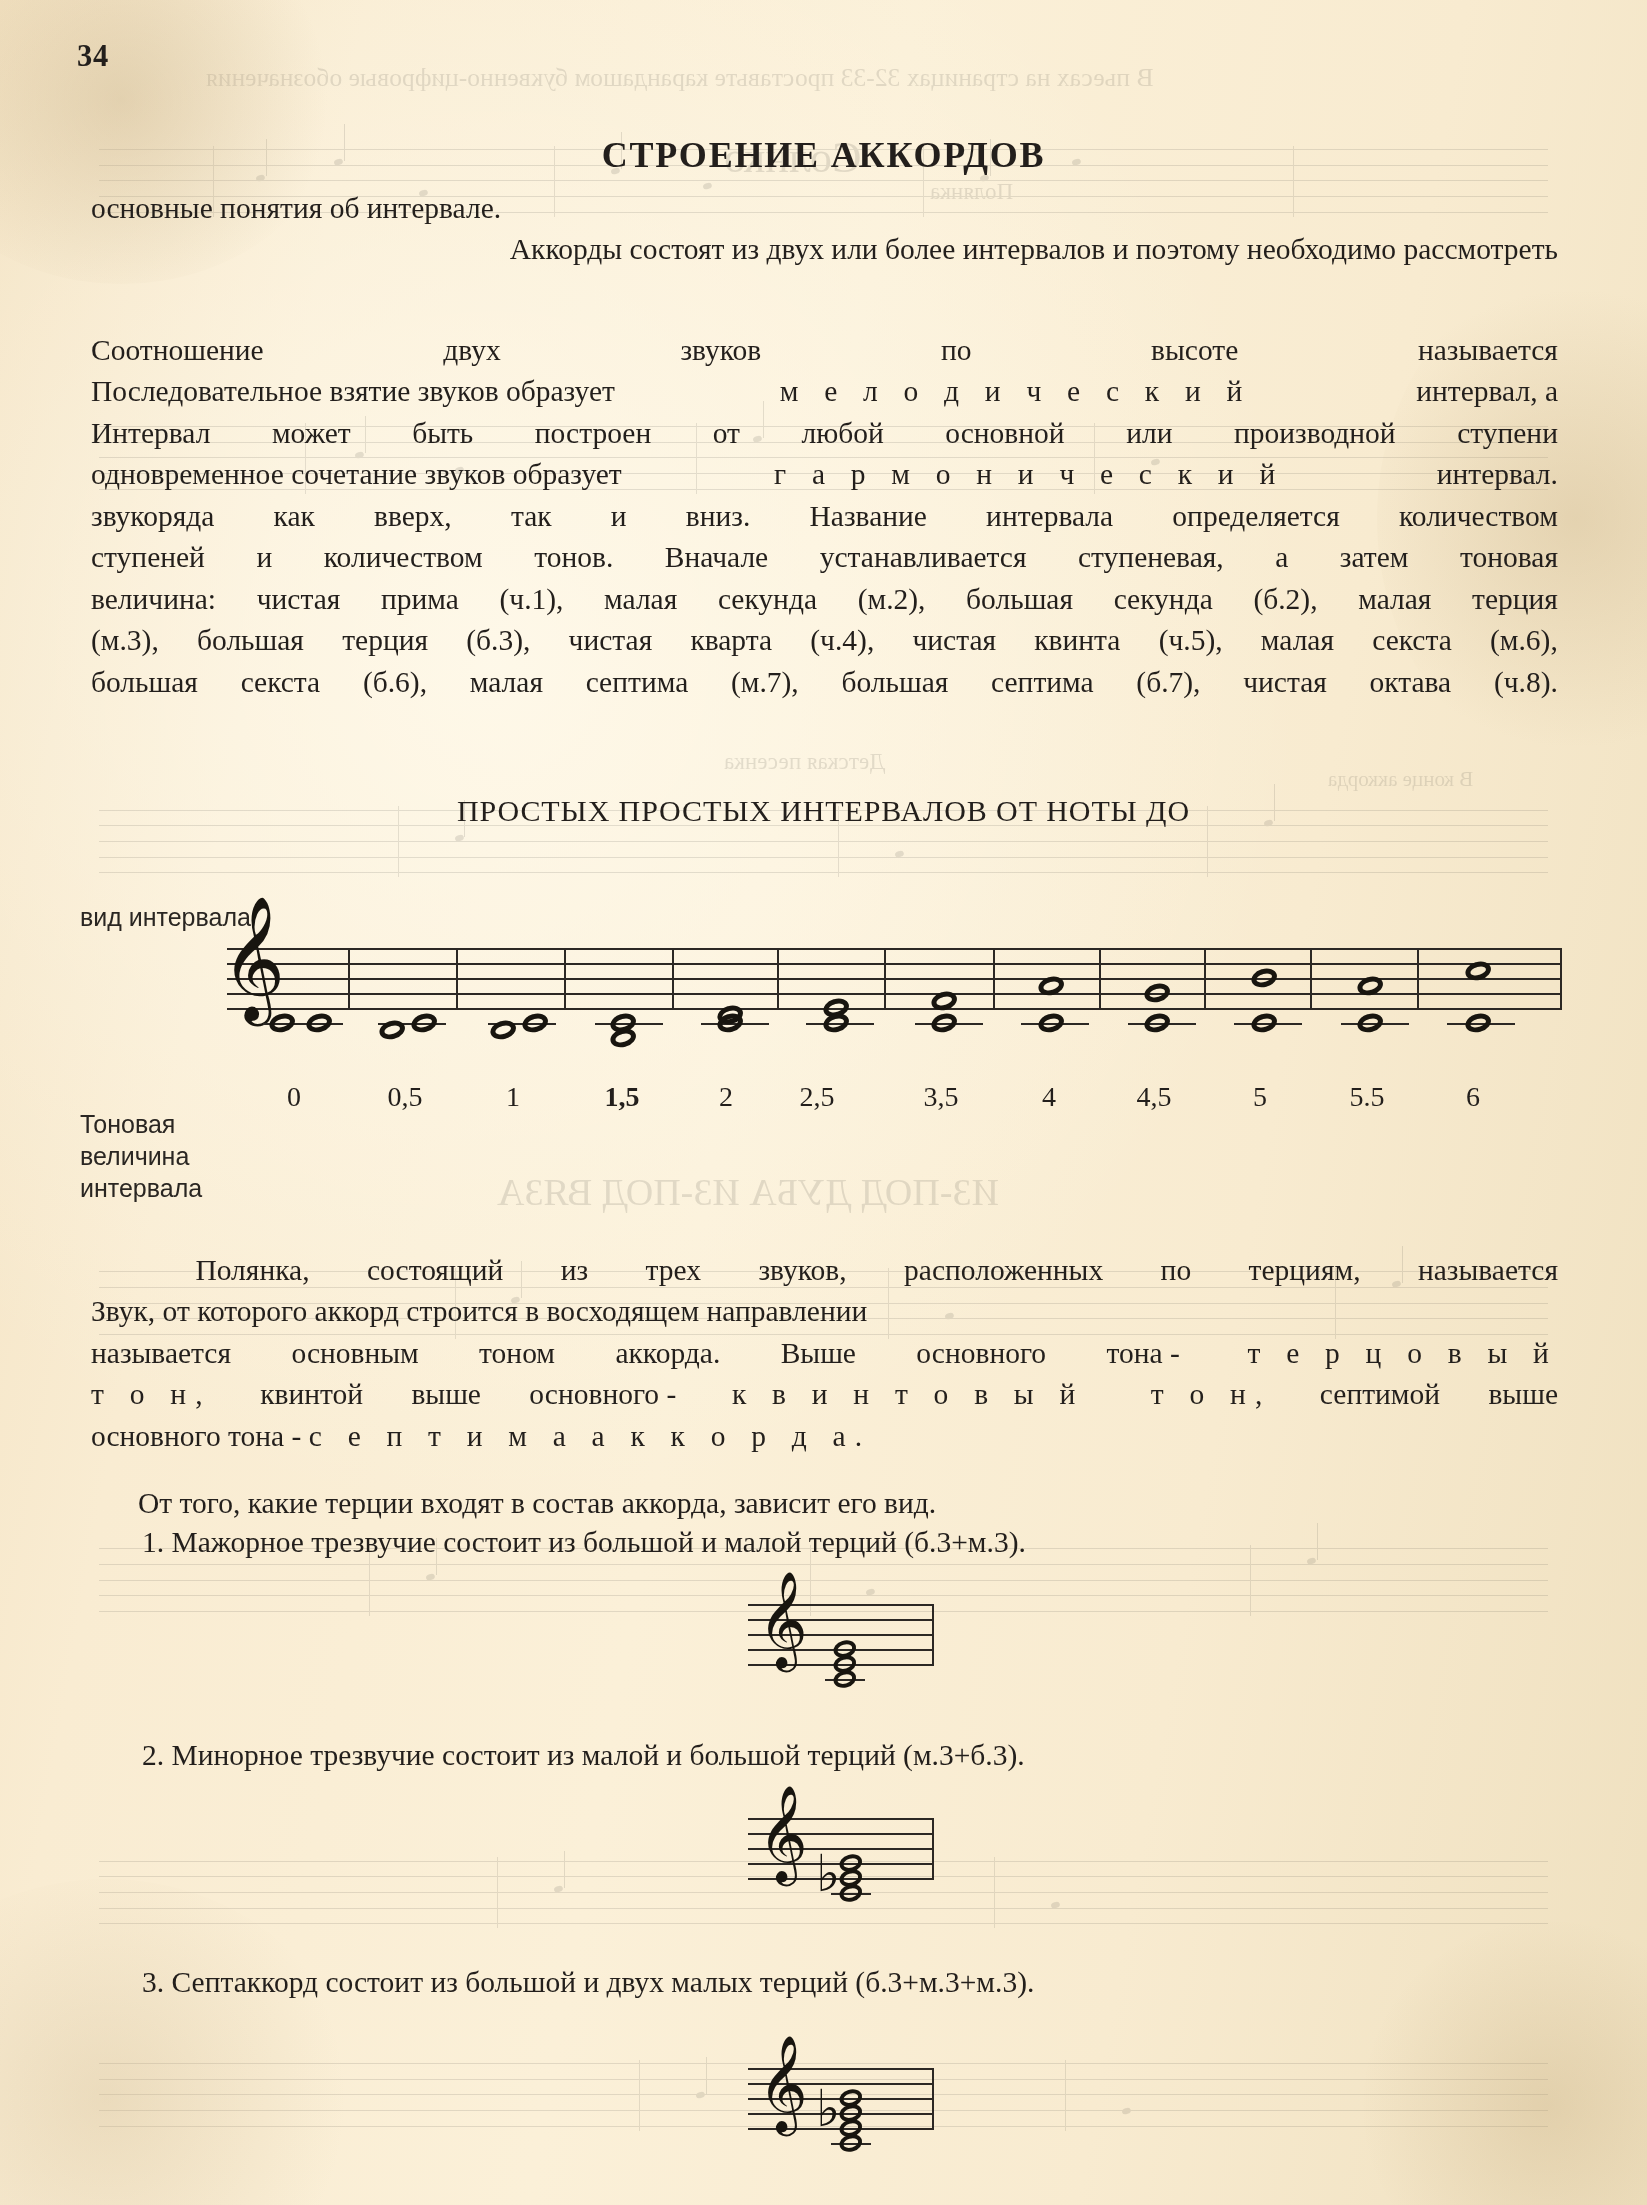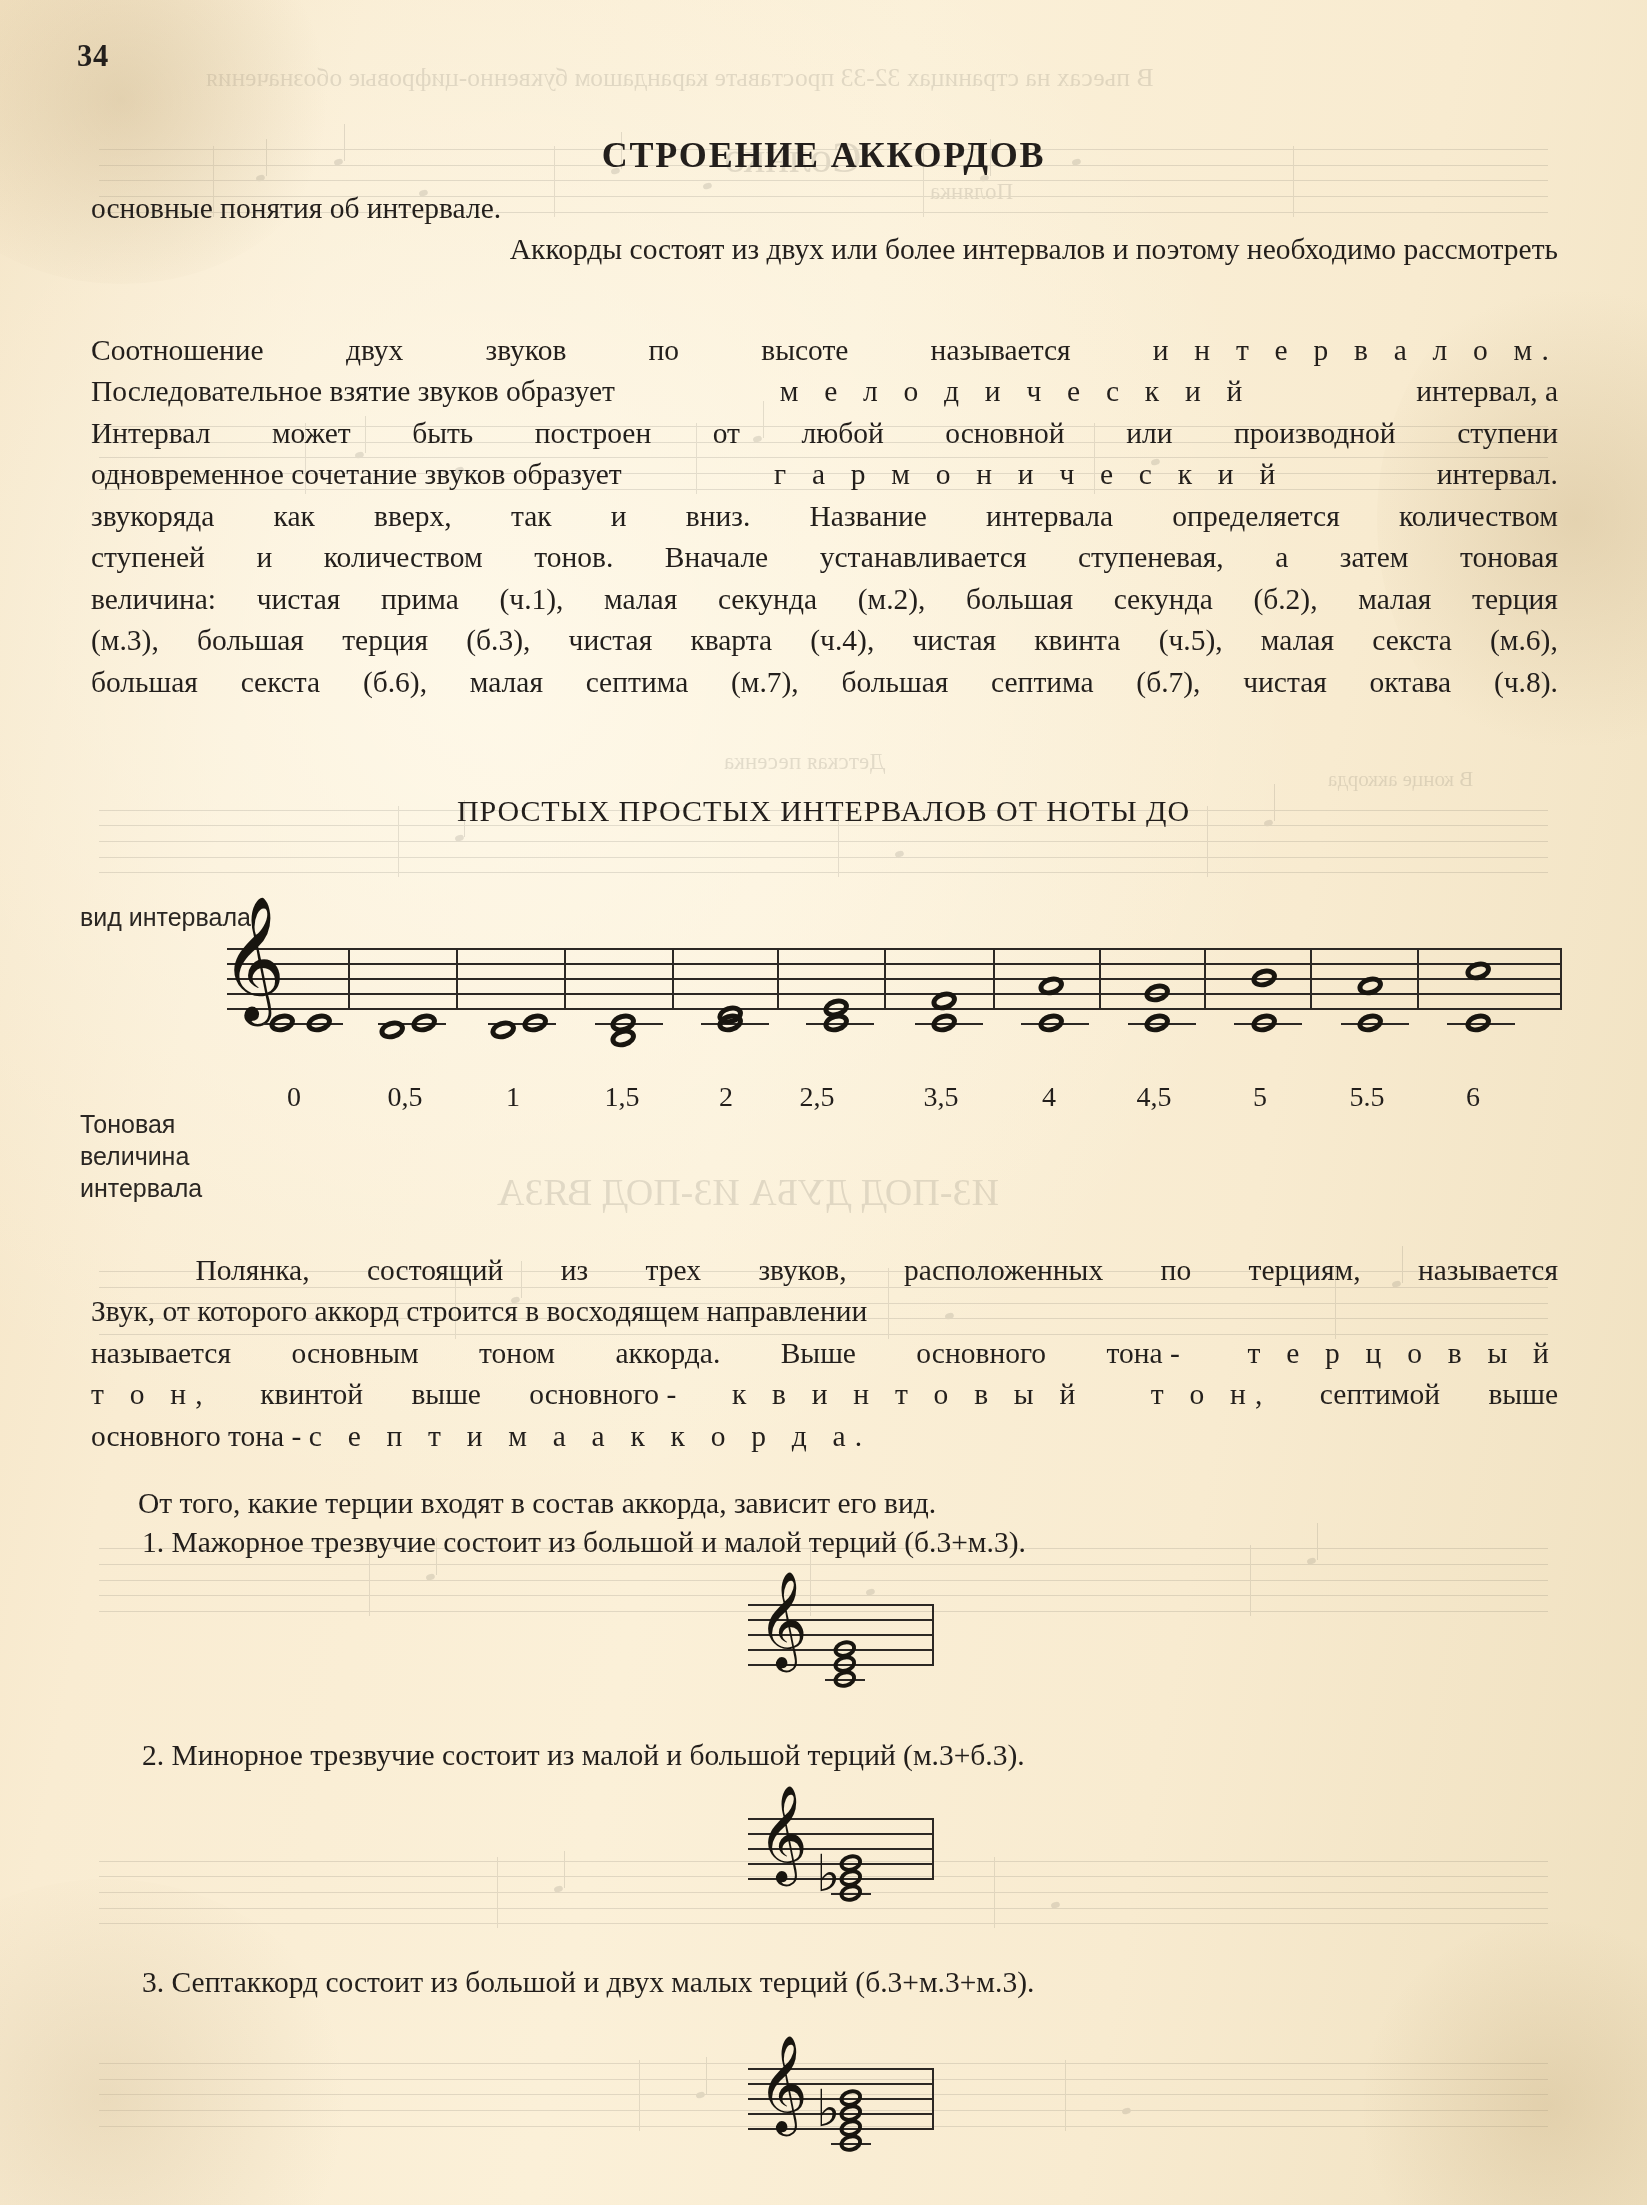--- a/index.html
+++ b/index.html
@@ -386,21 +386,20 @@
 
     <div class="body-block" style="top:330px;">
       <p class="para">
         <span class="ln j">
           <span>Соотношение</span>
             <span>двух</span>
             <span>звуков</span>
             <span>по</span>
             <span>высоте</span>
             <span>называется</span>
-            <span class="sp2">и н т е р в а л о м.</span>
         </span>
         <span class="ln j">
           <span>Последовательное взятие звуков образует</span>
             <span class="sp2">м е л о д и ч е с к и й</span>
             <span>интервал, а</span>
         </span>
         <span class="ln j">
           <span>Интервал</span>
             <span>может</span>
             <span>быть</span>
@@ -570,21 +569,21 @@
         <div class="wnote" style="left:1143px; top:82px;"></div>
 
         <div class="wnote" style="left:1251px; top:30px;"></div>
         <div class="wnote" style="left:1251px; top:82px;"></div>
       </div>
 
       <div class="tvals" style="position:relative; height:43px; margin-top:18.5px;">
         <span style="left:67px;">0</span>
         <span style="left:178px;">0,5</span>
         <span style="left:286px;">1</span>
-        <span style="left:395px;">1,5</span>
+        <span style="left:395px;font-weight:bold;">1,5</span>
         <span style="left:499px;">2</span>
         <span style="left:590px;">2,5</span>
         <span style="left:714px;">3,5</span>
         <span style="left:822px;">4</span>
         <span style="left:927px;">4,5</span>
         <span style="left:1033px;">5</span>
         <span style="left:1140px;">5.5</span>
         <span style="left:1246px;">6</span>
       </div>
     </div>

